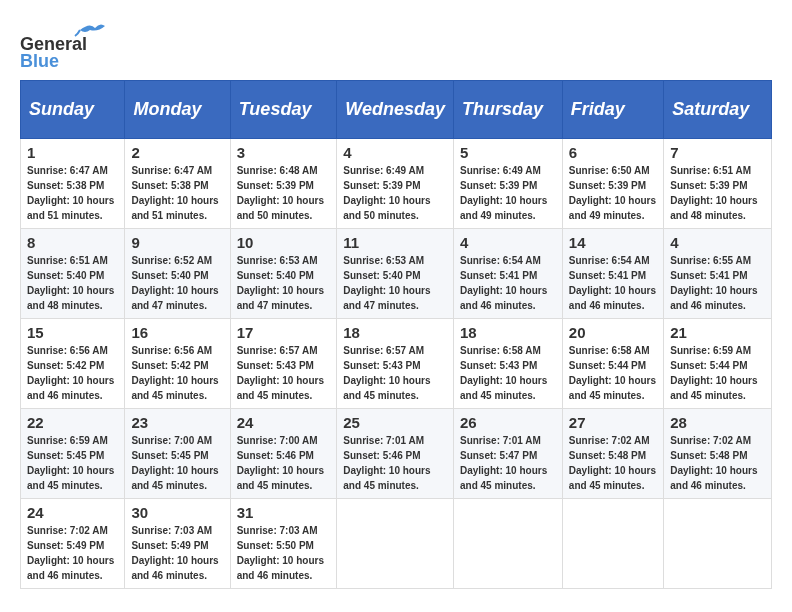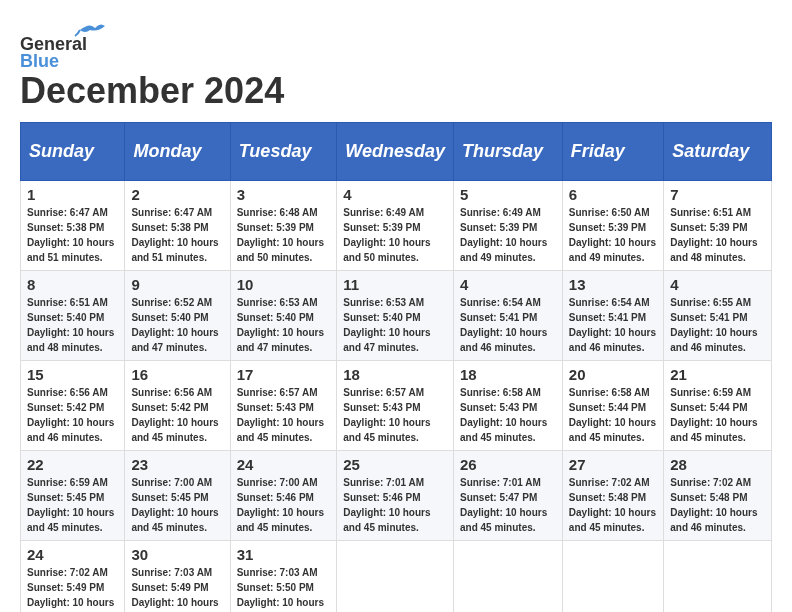--- a/index.html
+++ b/index.html
@@ -92,21 +92,20 @@
 
         <path d="M60,10 Q70,2 75,8 Q80,2 85,6 Q78,12 70,10 Q65,14 60,10Z" fill="#4a90d9"></path>
         <path d="M60,10 Q58,14 55,16" stroke="#4a90d9" stroke-width="2" fill="none"></path>
 
         <text x="0" y="30" font-family="Arial" font-weight="bold" font-size="18" fill="#333">General</text>
         <text x="0" y="47" font-family="Arial" font-weight="bold" font-size="18" fill="#4a90d9">Blue</text>
       </svg>
     </div>
   </div>
   <div class="title-section">
-    <div class="month-year">December 2024</div>
   </div>
 </div>
 
 <table class="calendar">
   <thead>
     <tr id="header-row">
     <th>Sunday</th>
         <th>Monday</th>
         <th>Tuesday</th>
         <th>Wednesday</th>
@@ -209,21 +208,21 @@
       </td>
         <td>
         <span class="day-number">4</span>
         <div class="day-info">
           <span>Sunrise: 6:54 AM</span><br>
           <span>Sunset: 5:41 PM</span><br>
           <span>Daylight: 10 hours and 46 minutes.</span>
         </div>
       </td>
         <td>
-        <span class="day-number">13</span>
+        <span class="day-number">14</span>
         <div class="day-info">
           <span>Sunrise: 6:54 AM</span><br>
           <span>Sunset: 5:41 PM</span><br>
           <span>Daylight: 10 hours and 46 minutes.</span>
         </div>
       </td>
         <td>
         <span class="day-number">4</span>
         <div class="day-info">
           <span>Sunrise: 6:55 AM</span><br>

